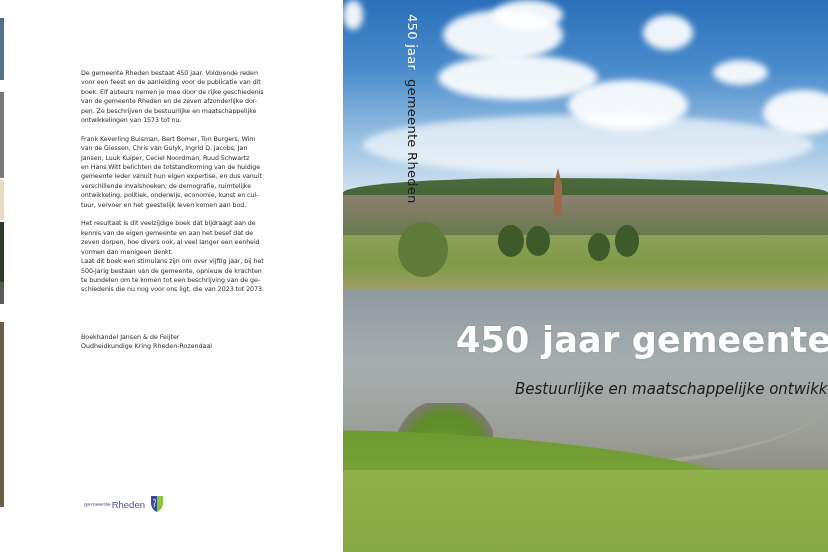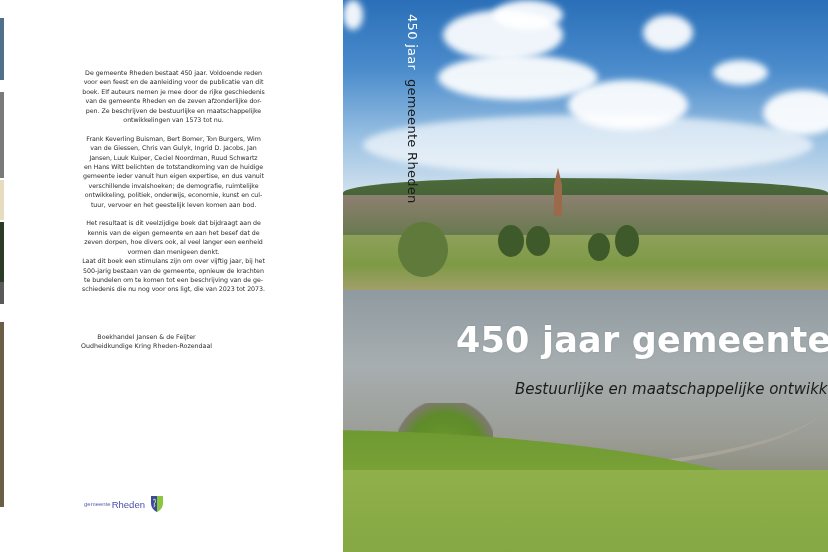--- a/index.html
+++ b/index.html
@@ -4,21 +4,21 @@
 <style>
   * { margin: 0; padding: 0; box-sizing: border-box; }
   html, body { width: 828px; height: 552px; overflow: hidden; background: #ffffff; }
   body { position: relative; font-family: "Liberation Sans", sans-serif; }
 
   
   .edge-strip { position: absolute; left: 0; top: 0; width: 4px; height: 552px; }
   .edge-strip .seg { position: absolute; left: 0; width: 4px; }
 
   
-  .back-cover { position: absolute; left: 4px; top: 0; width: 339px; height: 552px; background: #ffffff; text-align: center; }
+  .back-cover { position: absolute; left: 4px; top: 0; width: 339px; height: 552px; background: #ffffff; }
   .blurb { position: absolute; left: 77px; top: 68px; width: 185px; font-size: 6.3px; line-height: 9.4px; color: #2b2b2b; font-family: "DejaVu Sans", sans-serif; letter-spacing: -0.05px; }
   .blurb p { margin-bottom: 9.4px; white-space: pre-line; }
   .blurb p.tight { margin-bottom: 0; }
   .publishers { position: absolute; left: 77px; top: 332px; font-size: 6.3px; line-height: 9.4px; color: #2b2b2b; font-family: "DejaVu Sans", sans-serif; }
   .logo { position: absolute; left: 80px; top: 495px; display: flex; align-items: center; gap: 5px; }
   .logo .small { font-size: 6px; color: #5b5fb0; }
   .logo .big { font-size: 9.5px; color: #4b4ea8; }
   .logo .shield { width: 14px; height: 18px; position: relative; }
 
   

